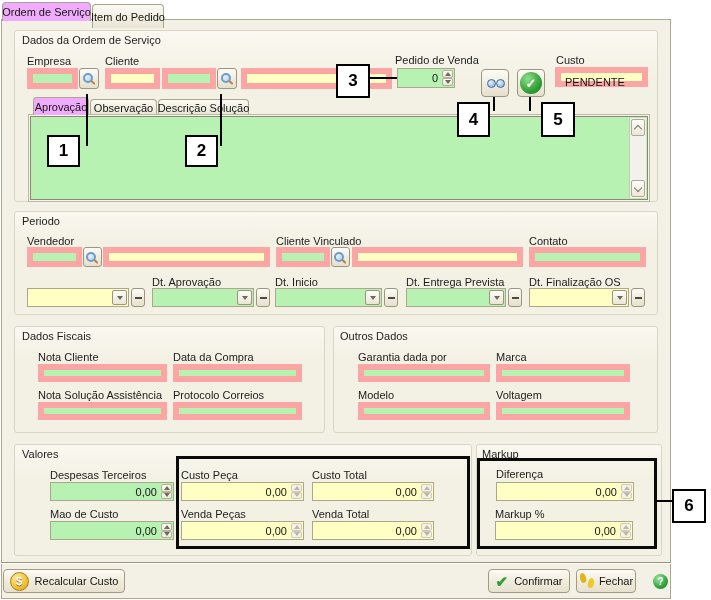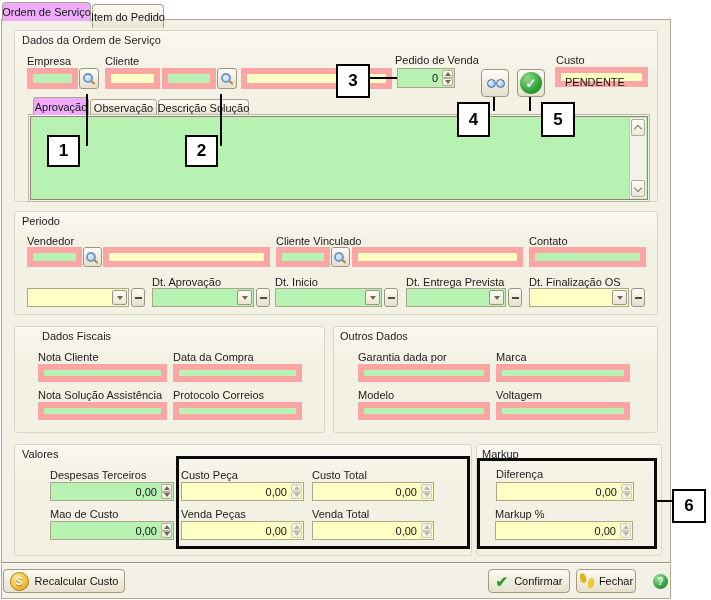--- a/index.html
+++ b/index.html
@@ -255,21 +255,21 @@
   <span class="dval"></span>
   <span class="combo">
       <span class="tri-down"></span>
     </span>
 </div>
 <div class="xbtn" style="left:631px;top:288px;width:14px;height:19px;">
   <span class="icon-minus"></span>
 </div>
 
 <div class="abs grp" style="left:14px;top:326px;width:311px;height:107px;"></div>
-<span class="grp-title" style="left:22px;top:330px;margin-left:20px;">Dados Fiscais</span>
+<span class="grp-title" style="left:22px;top:330px;">Dados Fiscais</span>
 <span class="lbl" style="left:38px;top:351px;">Nota Cliente</span>
 <div class="fld green" style="left:38px;top:364px;width:129px;height:18px;"></div>
 <span class="lbl" style="left:173px;top:351px;">Data da Compra</span>
 <div class="fld green" style="left:173px;top:364px;width:129px;height:18px;"></div>
 <span class="lbl" style="left:38px;top:389px;">Nota Solução Assistência</span>
 <div class="fld green" style="left:38px;top:402px;width:129px;height:18px;"></div>
 <span class="lbl" style="left:173px;top:389px;">Protocolo Correios</span>
 <div class="fld green" style="left:173px;top:402px;width:129px;height:18px;"></div>
 
 <div class="abs grp" style="left:333px;top:326px;width:325px;height:107px;"></div>

